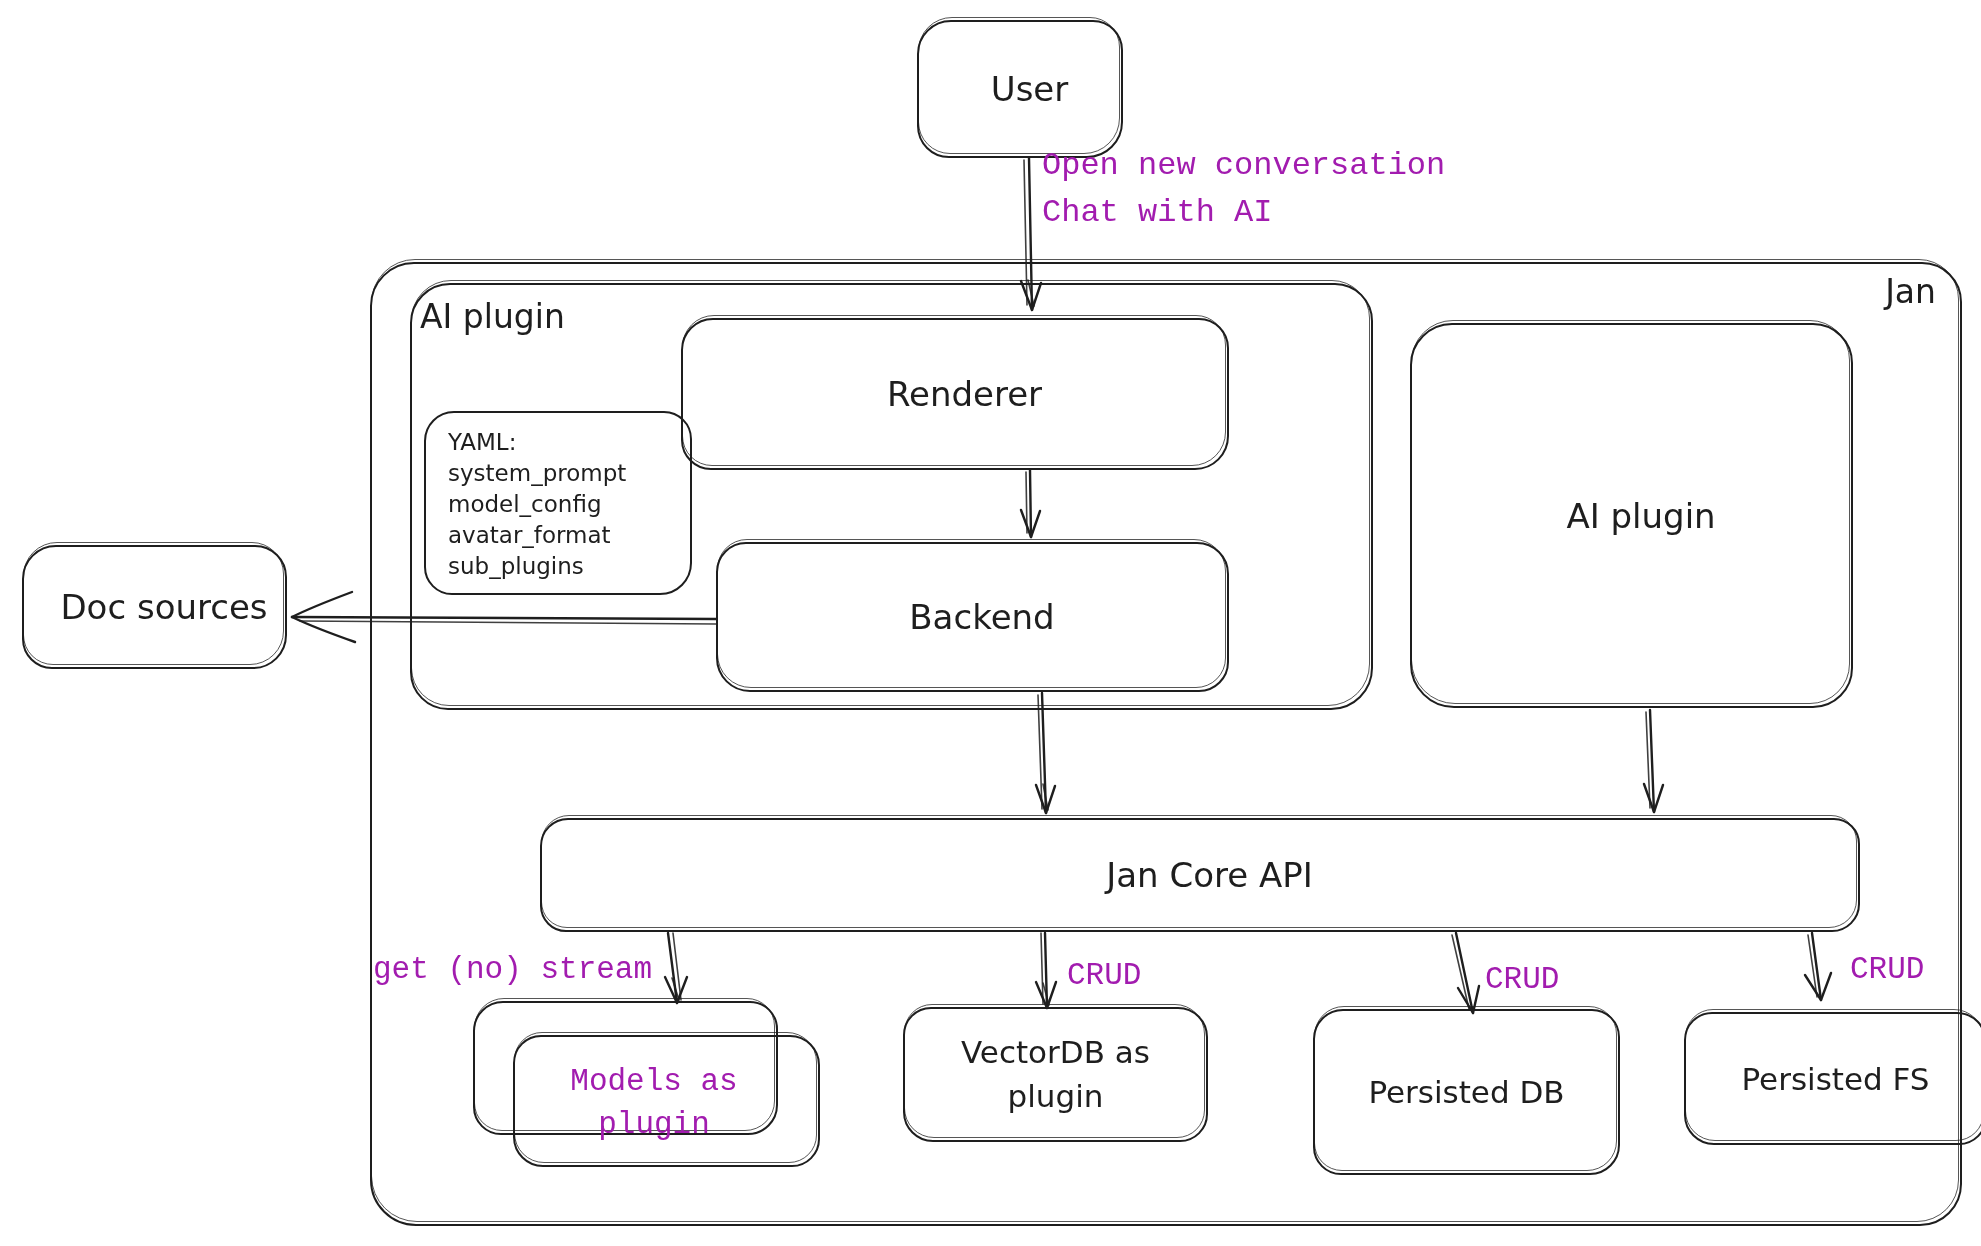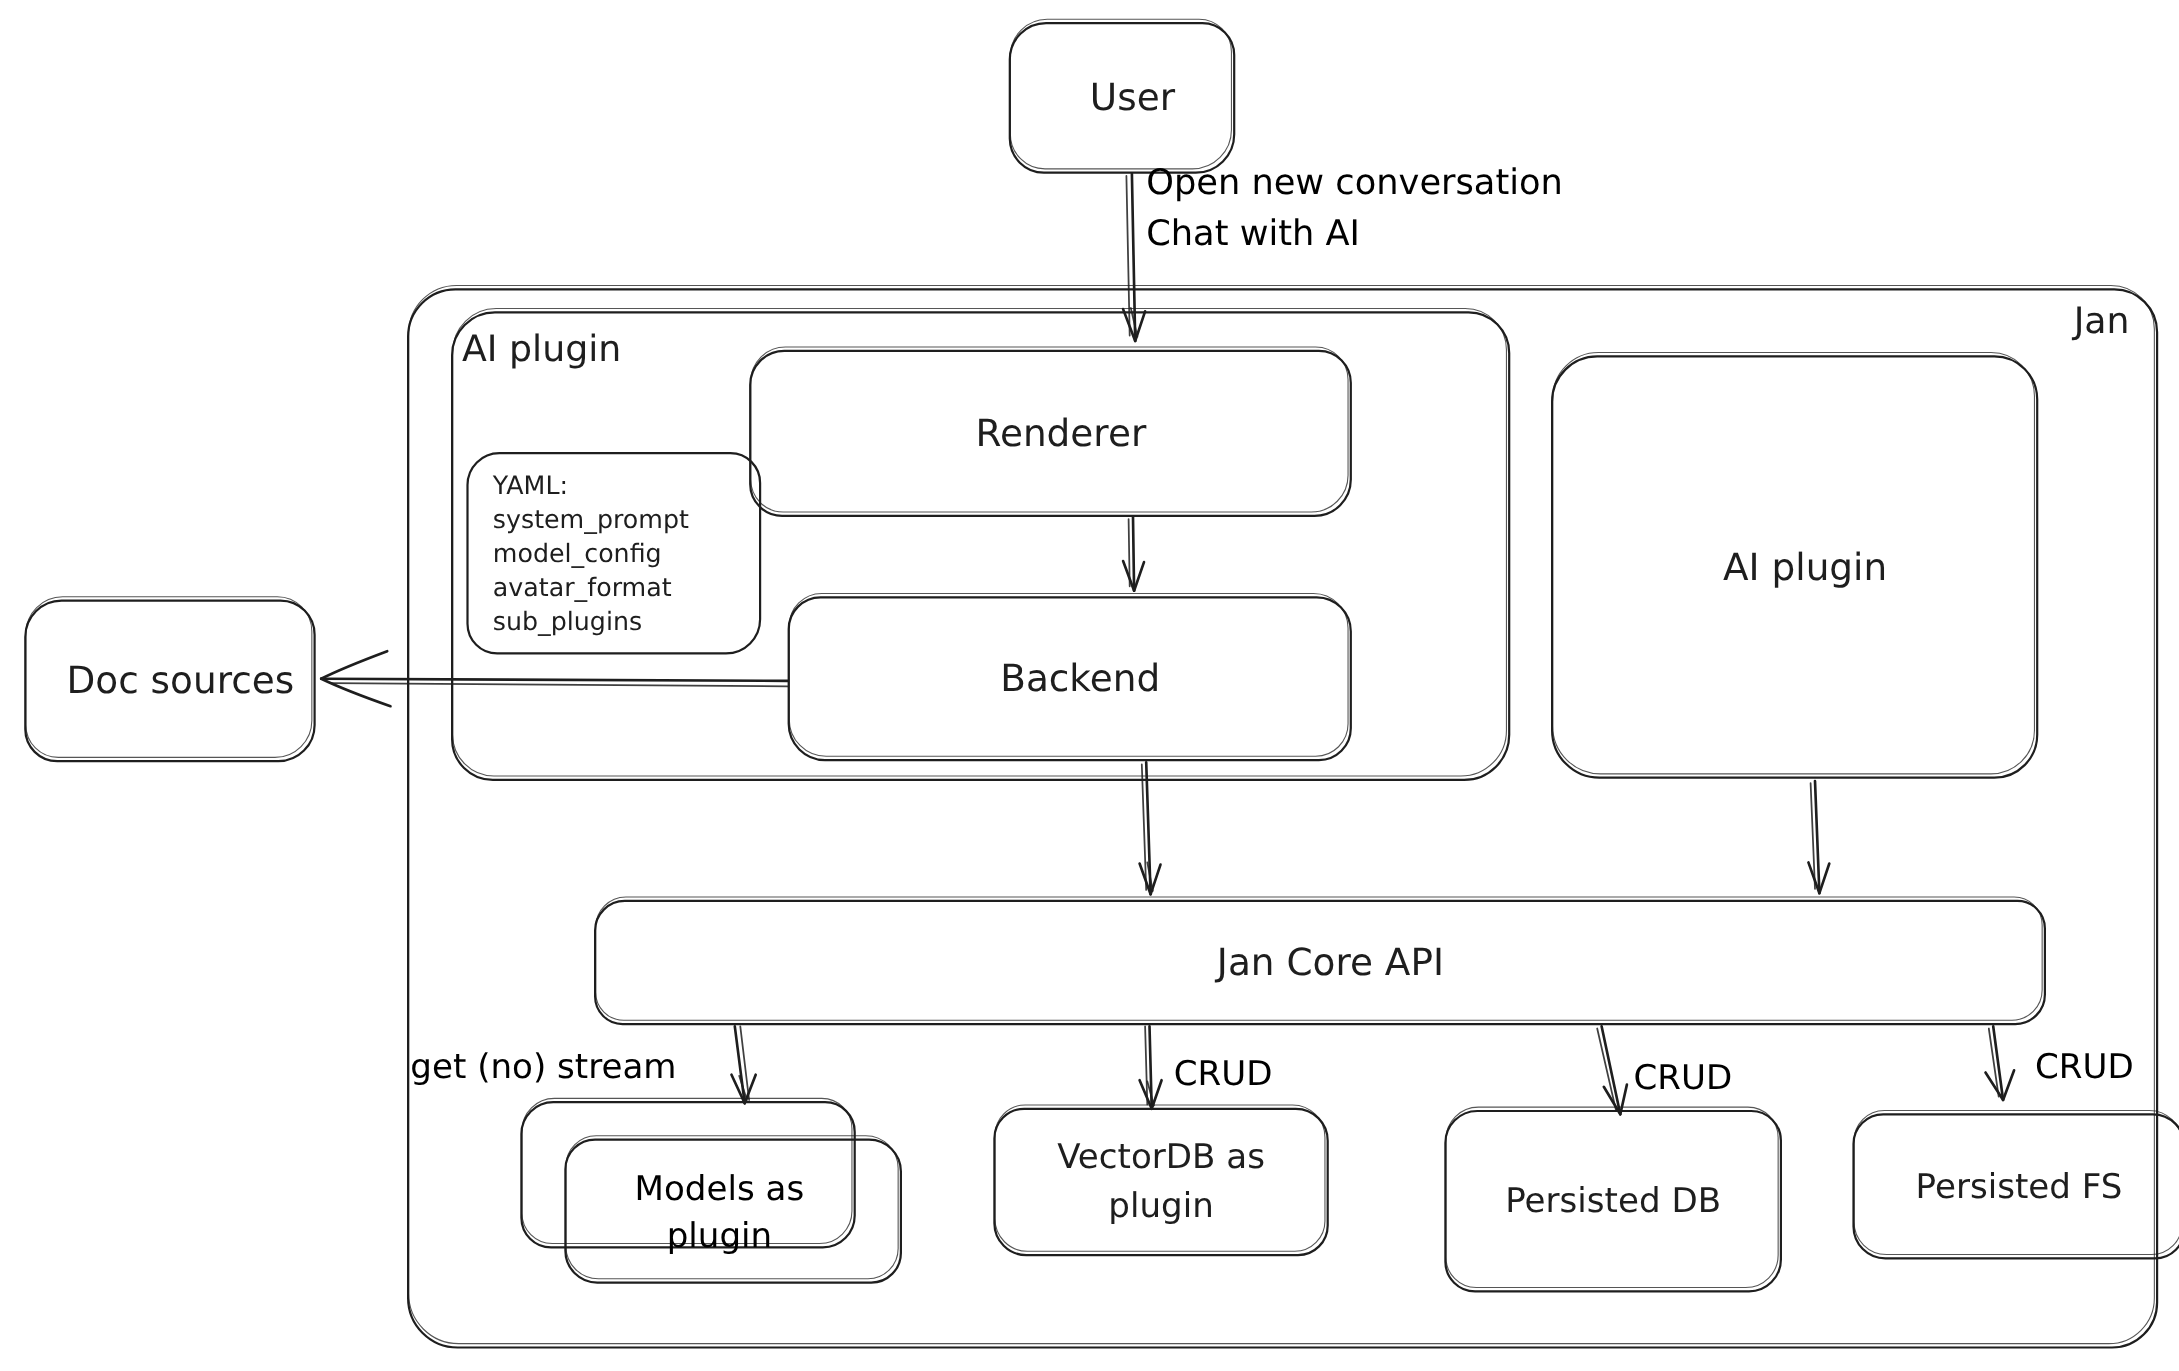--- a/index.html
+++ b/index.html
@@ -22,22 +22,23 @@
     content:"";
     position:absolute;
     top:-5px;left:-1px;right:1px;bottom:2px;
     border:1.4px solid rgba(30,30,30,.75);
     border-radius:inherit;
     pointer-events:none;
   }
   .node.plain::before{display:none;}
   .label{
     position:absolute;
-    color:#000000;
+    color:#a21caf;
     white-space:nowrap;
+    font-family:Liberation Mono, monospace;
   }
   .center{
     display:flex;align-items:center;justify-content:center;
     text-align:center;
   }
   .boxtext{font-size:34px;padding-left:19px;}
   .smallbox{font-size:31px;}
   .wrap{white-space:normal;line-height:1.4;}
   .edge-label{font-size:32px;line-height:47px;}
   .corner-label{position:absolute;font-size:33px;}
@@ -93,21 +94,21 @@
       <div>model_config</div>
       <div>avatar_format</div>
       <div>sub_plugins</div>
     </div>
   </div>
 
   <div class="node center boxtext" style="left:716px;top:542px;width:513px;height:150px;border-radius:30px 32px 30px 34px;">
     <span>Backend</span>
   </div>
 
-  <div class="node center boxtext" style="left:22px;top:545px;width:265px;height:148px;border-radius:34px 32px 34px 30px;">
+  <div class="node center boxtext" style="left:22px;top:545px;width:265px;height:124px;border-radius:34px 32px 34px 30px;">
     <span>Doc sources</span>
   </div>
 
   <div class="node center boxtext" style="left:1410px;top:323px;width:443px;height:385px;border-radius:42px 40px 40px 44px;">
     <span>AI plugin</span>
   </div>
 
   <div class="node center boxtext" style="left:540px;top:818px;width:1320px;height:114px;border-radius:28px 26px 28px 26px;">
     <span>Jan Core API</span>
   </div>

